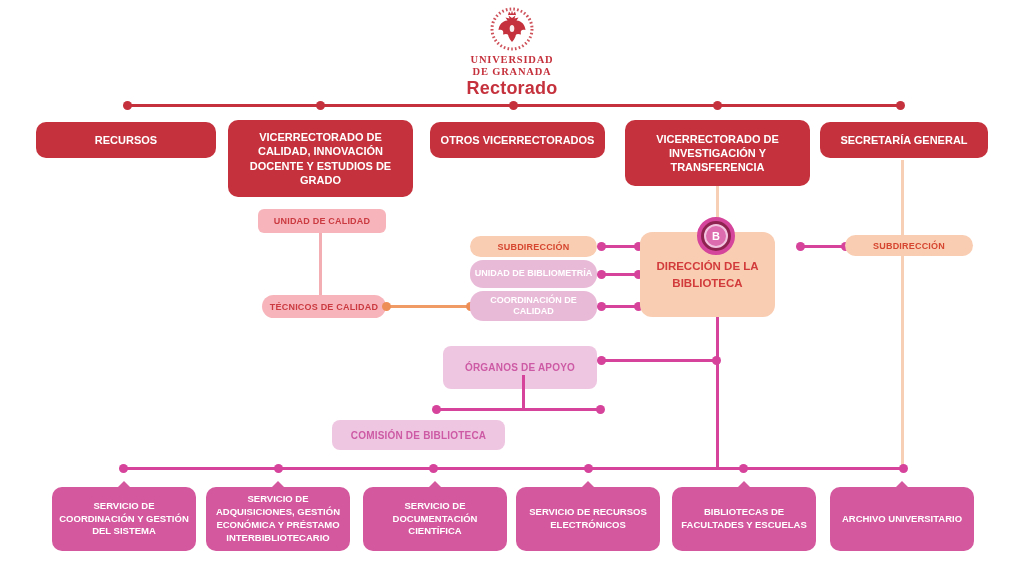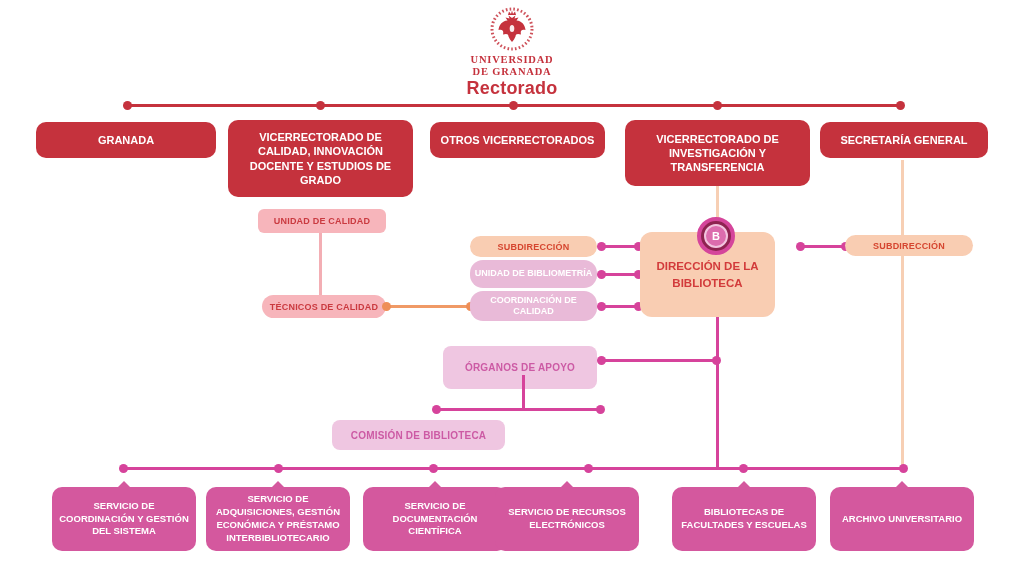--- a/index.html
+++ b/index.html
@@ -75,21 +75,21 @@
   </div>
   <div id="rectorado-title">Rectorado</div>
 
   <div class="hline red-l" style="left:127px;top:103.5px;width:776px"></div>
   <div class="dot dot-red" style="left:122.5px;top:100.5px"></div>
   <div class="dot dot-red" style="left:315.5px;top:100.5px"></div>
   <div class="dot dot-red" style="left:508.5px;top:100.5px"></div>
   <div class="dot dot-red" style="left:712.5px;top:100.5px"></div>
   <div class="dot dot-red" style="left:895.5px;top:100.5px"></div>
 
-  <div class="box box-red" style="left:36px;top:122px;width:180px;height:36px">GRANADA</div>
+  <div class="box box-red" style="left:36px;top:122px;width:180px;height:36px">RECURSOS</div>
   <div class="box box-red" style="left:228px;top:120px;width:185px;height:77px">VICERRECTORADO DE CALIDAD, INNOVACIÓN DOCENTE Y ESTUDIOS DE GRADO</div>
   <div class="box box-red" style="left:430px;top:122px;width:175px;height:36px">OTROS VICERRECTORADOS</div>
   <div class="box box-red" style="left:625px;top:120px;width:185px;height:66px">VICERRECTORADO DE INVESTIGACIÓN Y TRANSFERENCIA</div>
   <div class="box box-red" style="left:820px;top:122px;width:168px;height:36px">SECRETARÍA GENERAL</div>
 
   <div class="box pill-salmon" style="left:258px;top:209px;width:128px;height:24px;border-radius:6px">UNIDAD DE CALIDAD</div>
   <div class="vline pink-l" style="left:319px;top:233px;height:62px"></div>
   <div class="box pill-salmon" style="left:262px;top:295px;width:124px;height:23px;border-radius:12px">TÉCNICOS DE CALIDAD</div>
 
   <div class="hline orange-l" style="left:386px;top:304.5px;width:84px"></div>
@@ -152,21 +152,21 @@
     <span>SERVICIO DE COORDINACIÓN Y GESTIÓN DEL SISTEMA</span>
   </div>
   <div class="box box-magenta" style="left:206px;top:487px;width:144px;height:64px">
     <div class="notch-up notch-magenta"></div>
     <span>SERVICIO DE ADQUISICIONES, GESTIÓN ECONÓMICA Y PRÉSTAMO INTERBIBLIOTECARIO</span>
   </div>
   <div class="box box-magenta" style="left:363px;top:487px;width:144px;height:64px">
     <div class="notch-up notch-magenta"></div>
     <span>SERVICIO DE DOCUMENTACIÓN CIENTÍFICA</span>
   </div>
-  <div class="box box-magenta" style="left:495px;top:487px;width:144px;height:64px">
+  <div class="box box-magenta" style="left:516px;top:487px;width:144px;height:64px">
     <div class="notch-up notch-magenta"></div>
     <span>SERVICIO DE RECURSOS ELECTRÓNICOS</span>
   </div>
   <div class="box box-magenta" style="left:830px;top:487px;width:144px;height:64px">
     <div class="notch-up notch-magenta"></div>
     <span>ARCHIVO UNIVERSITARIO</span>
   </div>
   <div class="box box-magenta" style="left:672px;top:487px;width:144px;height:64px">
     <div class="notch-up notch-magenta"></div>
     <span>BIBLIOTECAS DE FACULTADES Y ESCUELAS</span>

